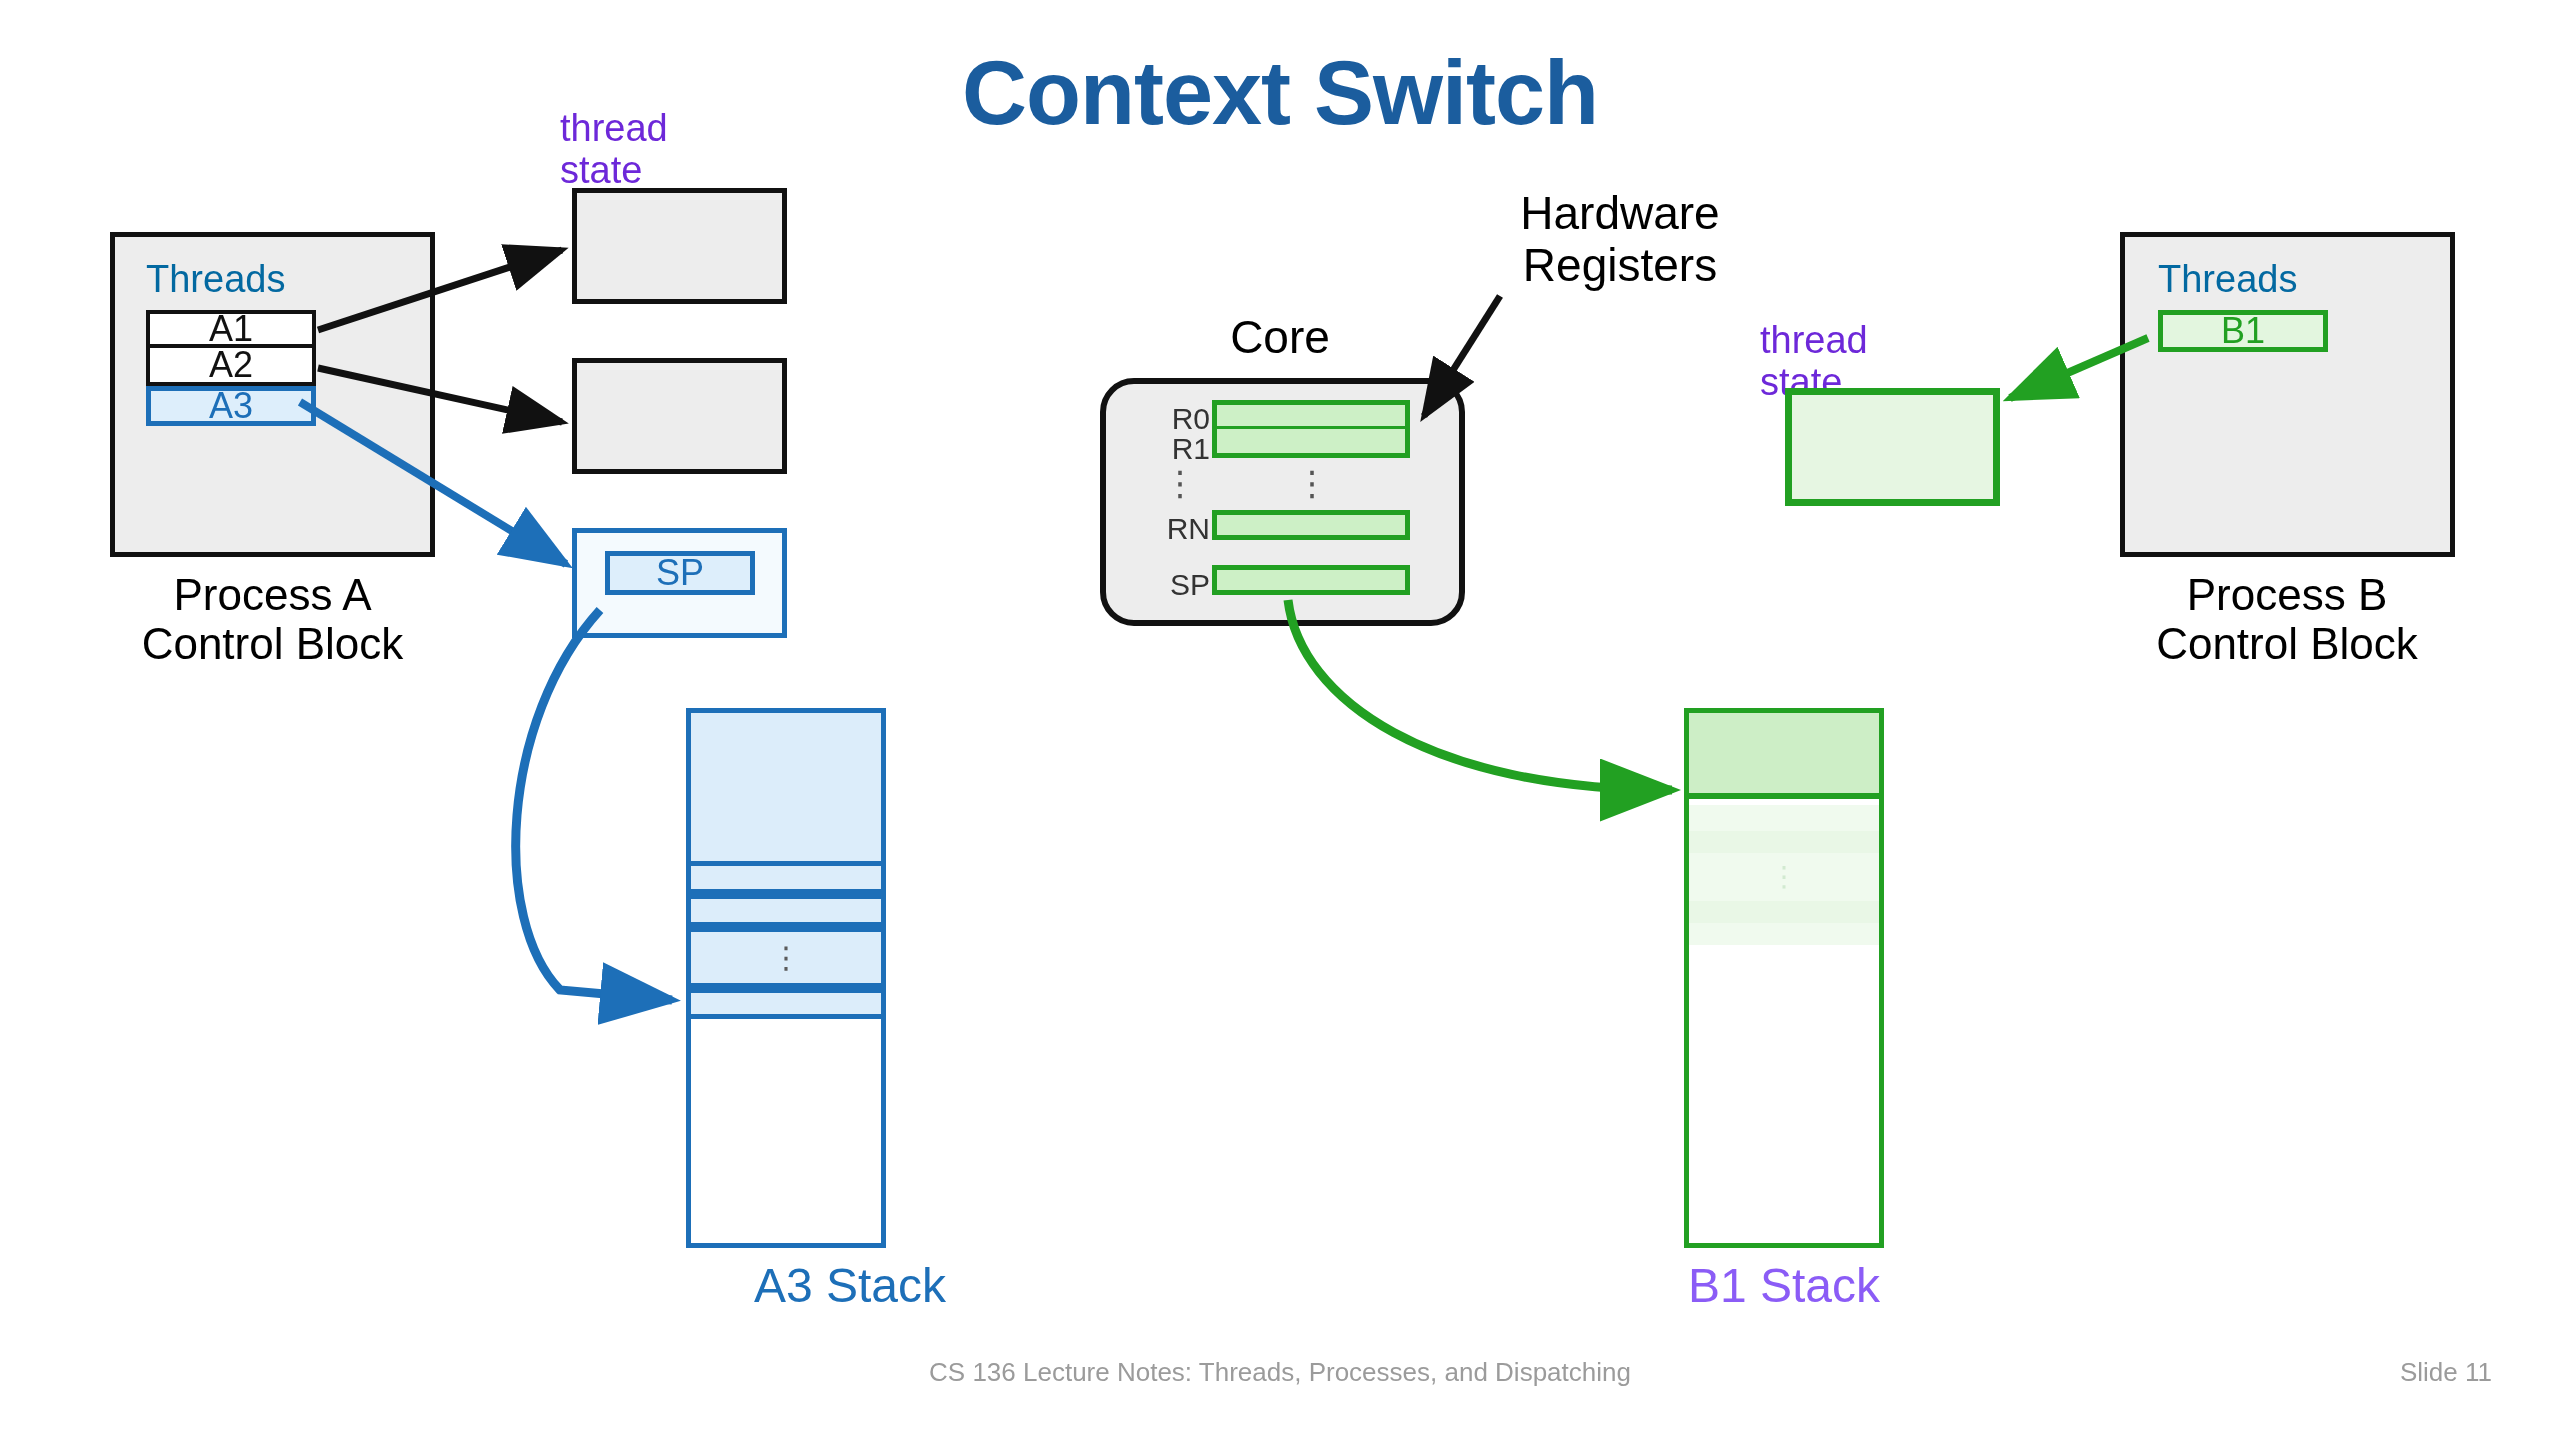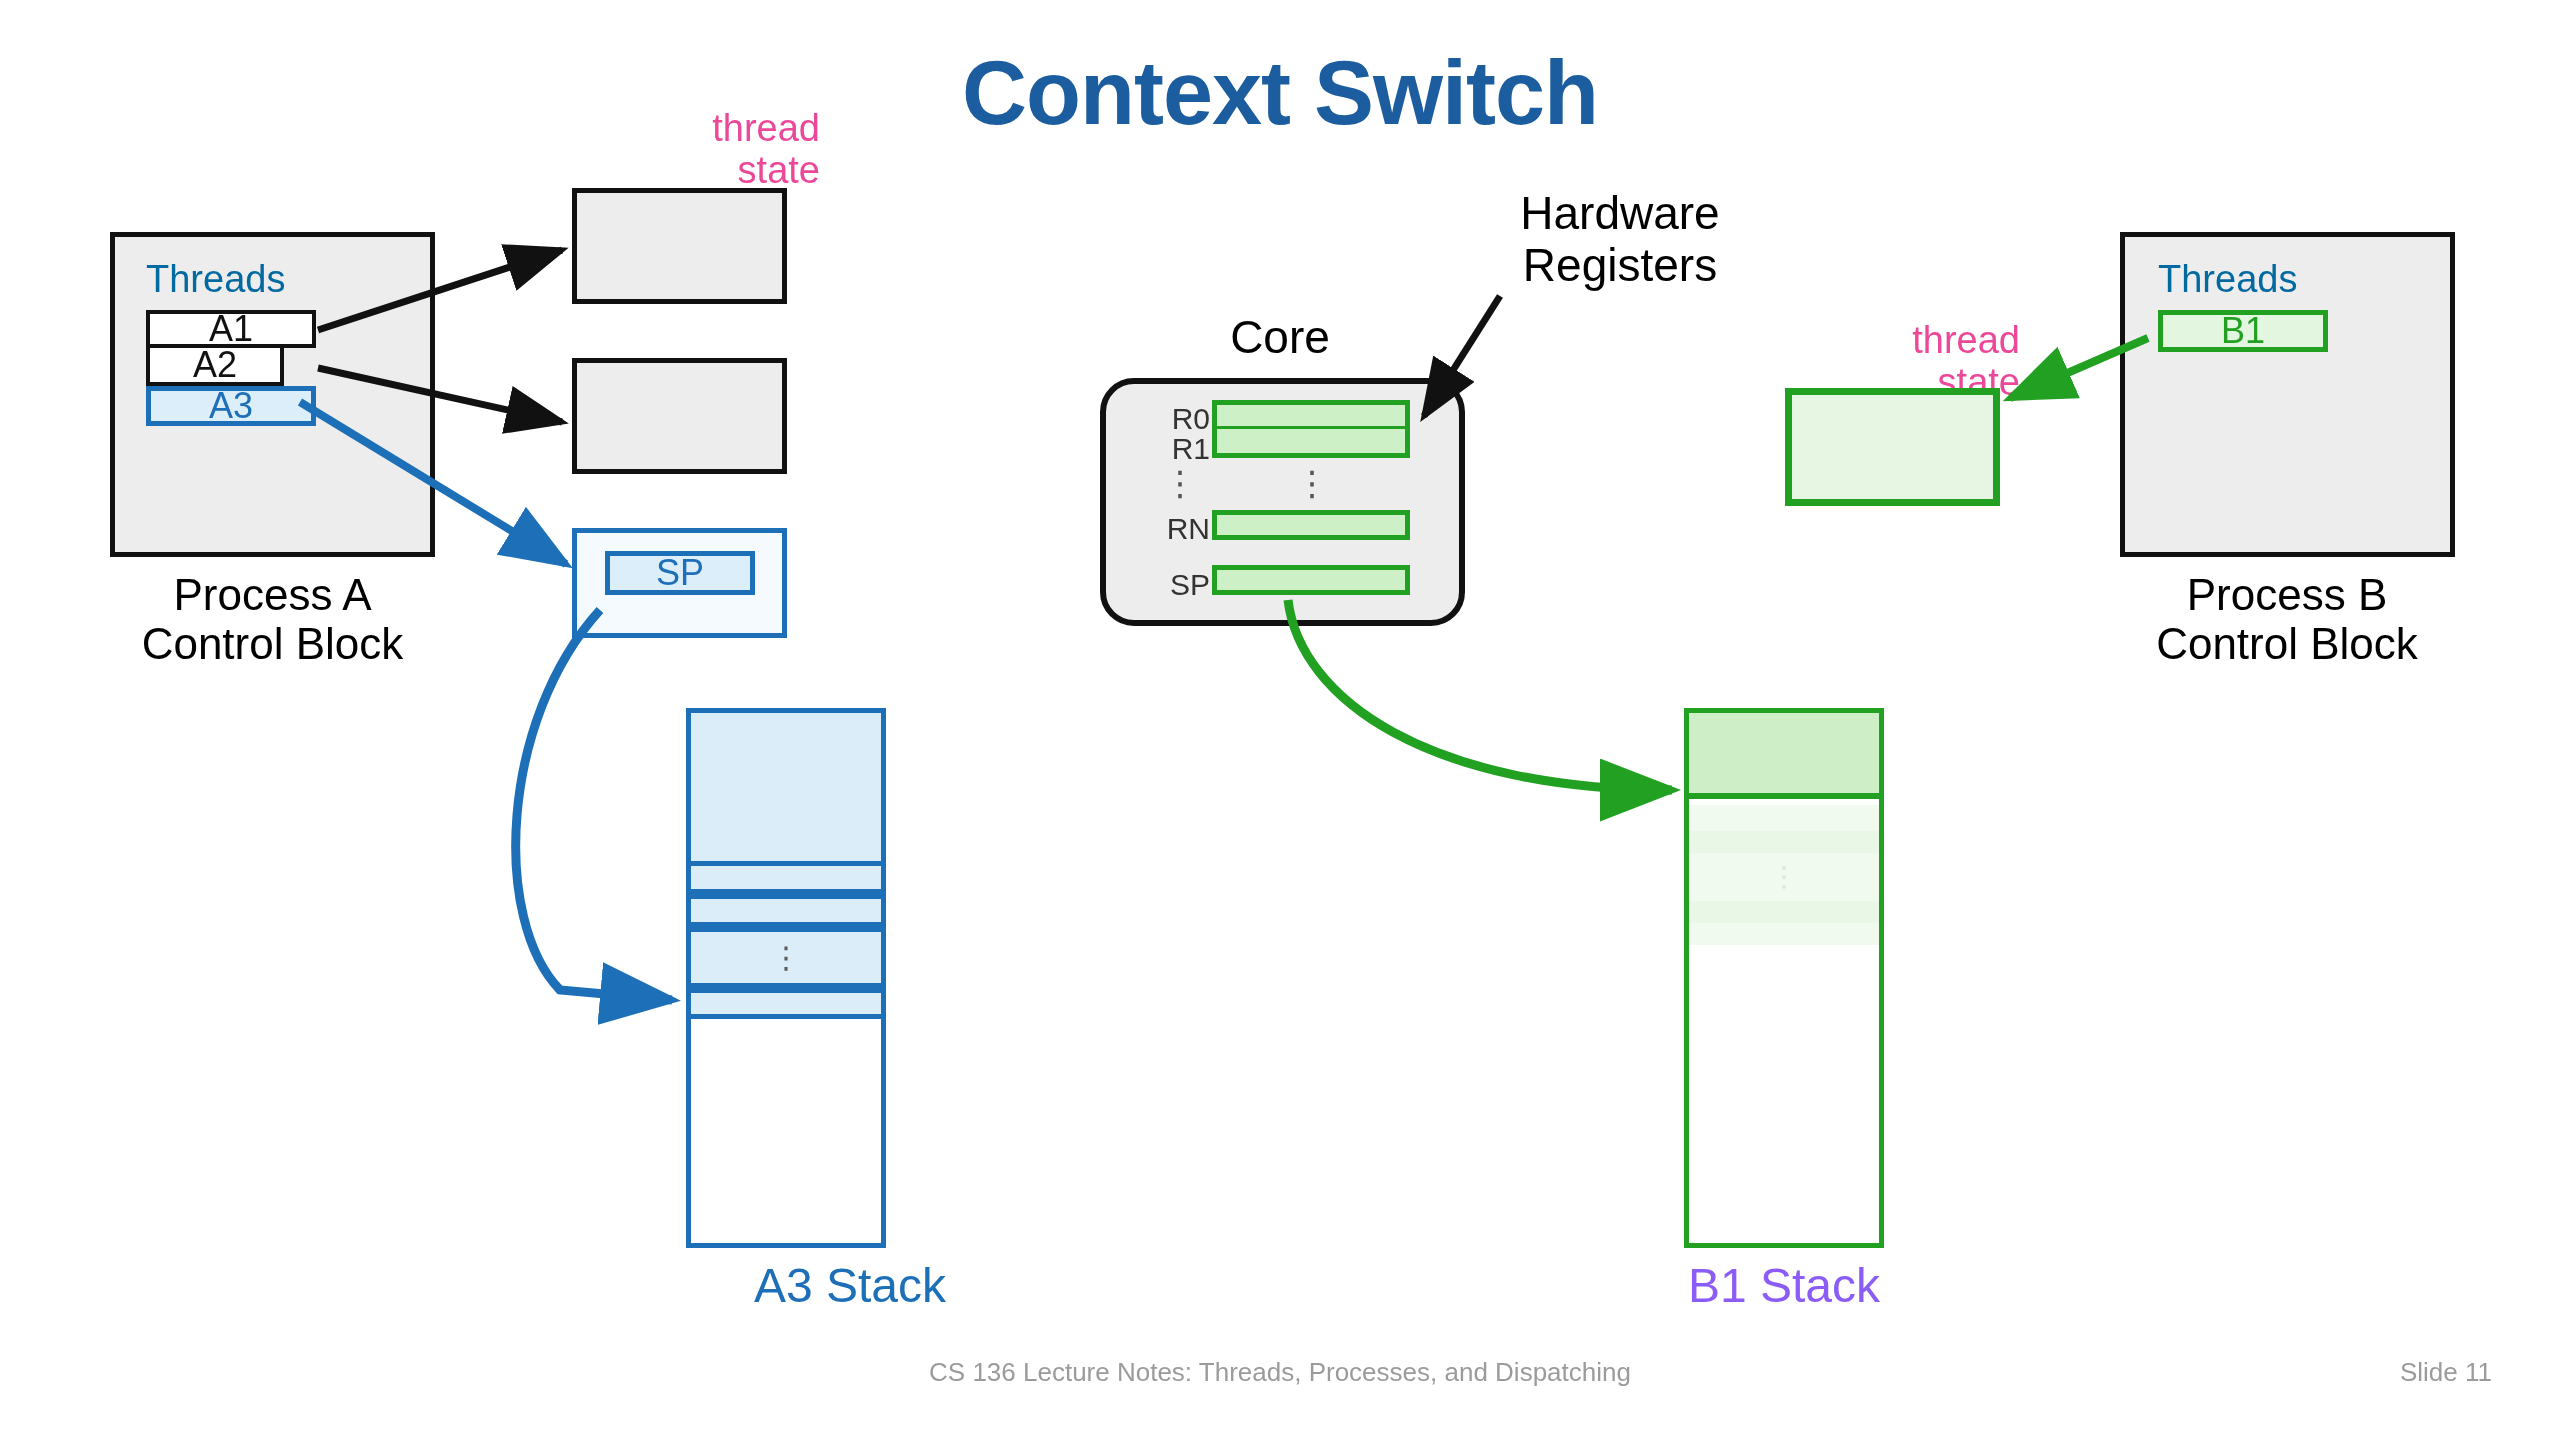--- a/index.html
+++ b/index.html
@@ -80,24 +80,24 @@
   }
   .thread-row.sel-green {
     background: #e3f6df;
     border: 5px solid #22a022;
     color: #22a022;
   }
 
   
   .ts-caption {
     position: absolute;
-    text-align: right;
+    text-align: left;
     font-size: 38px;
     line-height: 1.1;
-    color: #ec4899;
+    color: #6d28d9;
     white-space: pre-line;
   }
   .ts-box {
     position: absolute;
     box-sizing: border-box;
   }
   .ts-box.gray {
     background: #ededed;
     border: 5px solid #111111;
   }
@@ -240,21 +240,21 @@
 
   <div id="title">Context Switch</div>
 
   <div class="pcb abs" style="left:110px; top:232px; width:325px; height:325px;"></div>
 
   <div class="threads-heading" style="left:146px; top:258px;">Threads</div>
 
   <div class="thread-row plain" style="left:146px; top:310px; width:170px; height:38px;">
     <span>A1</span>
   </div>
-  <div class="thread-row plain mid" style="left:146px; top:348px; width:138px; height:38px;">
+  <div class="thread-row plain mid" style="left:146px; top:348px; width:170px; height:38px;">
     <span>A2</span>
   </div>
   <div class="thread-row sel-blue" style="left:146px; top:386px; width:170px; height:40px;">
     <span>A3</span>
   </div>
 
   <div class="pcb-label" style="left:40px; top:570px; width:465px;">Process A
 Control Block</div>
 
   <div class="ts-caption" style="left:560px; top:108px; width:260px;">thread

